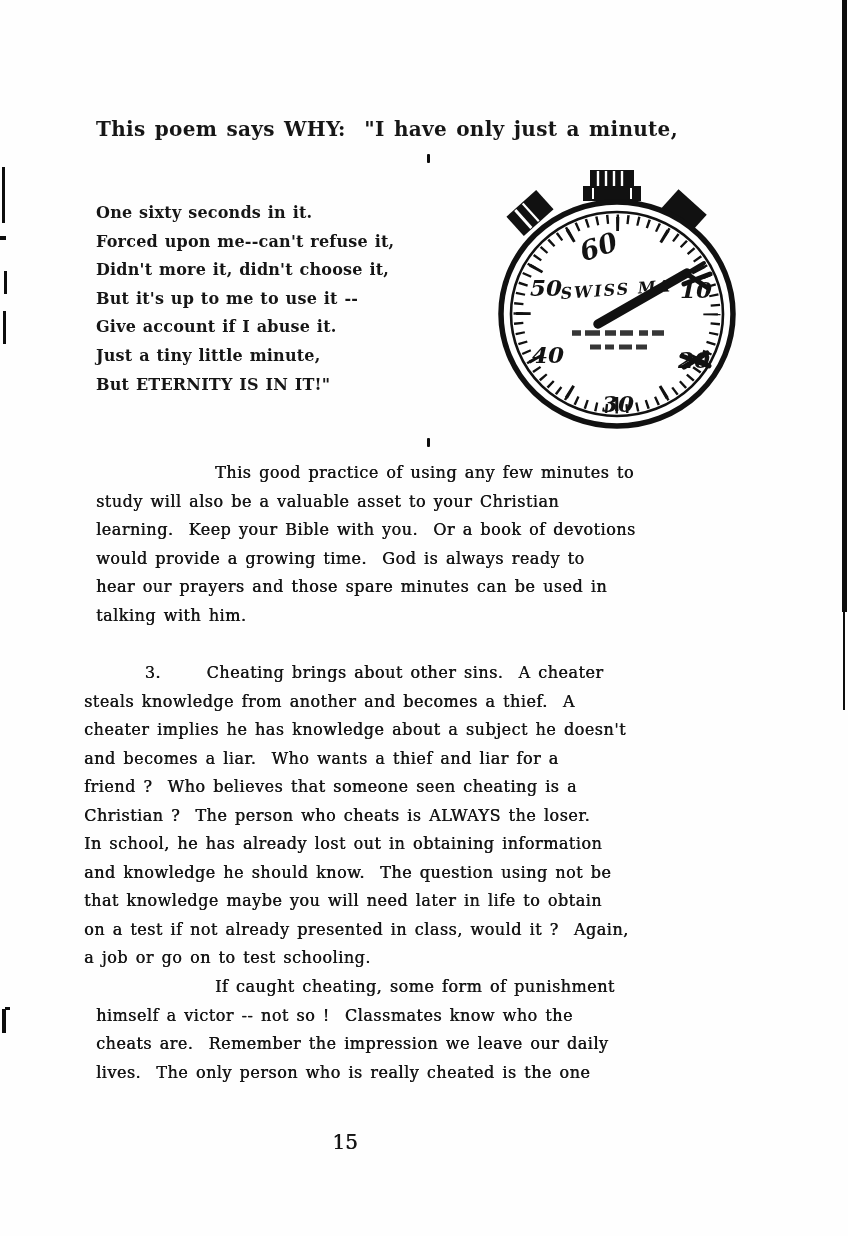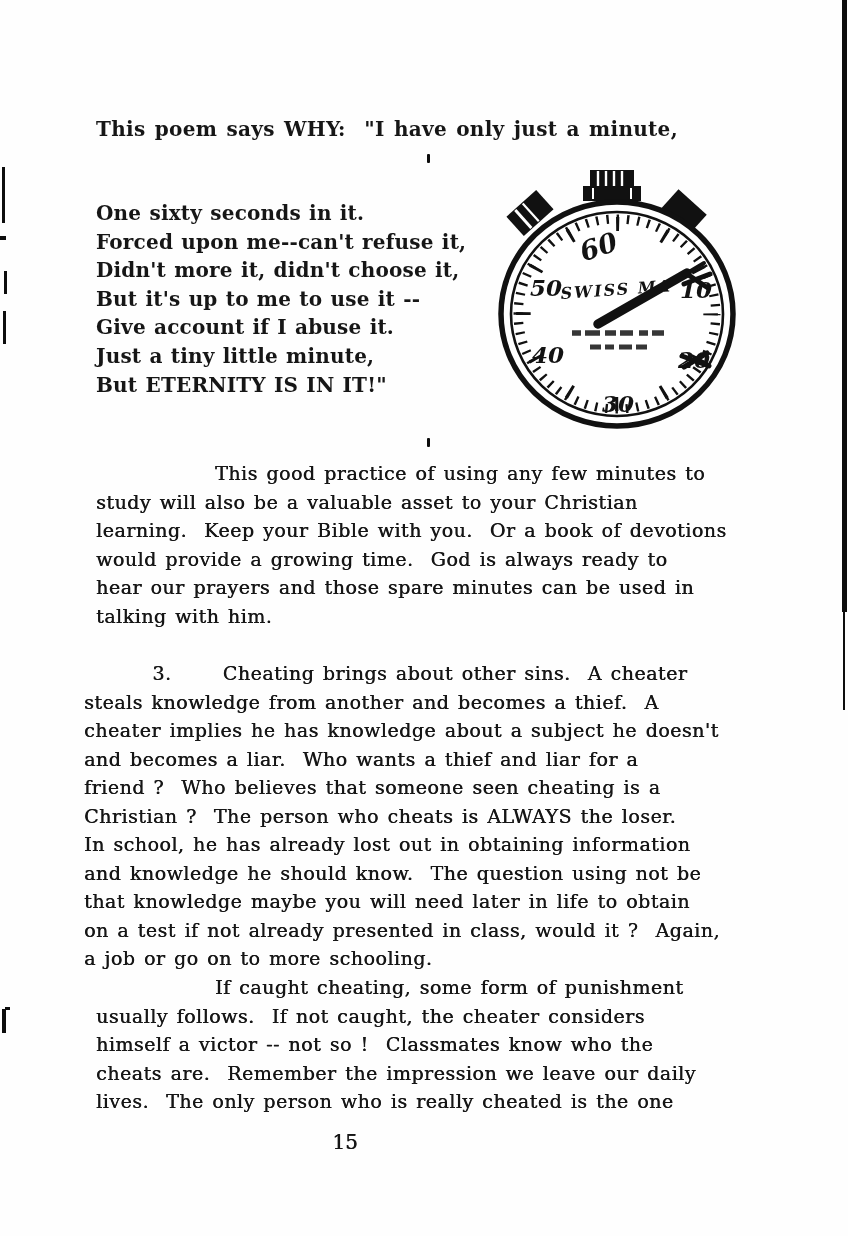--- a/index.html
+++ b/index.html
@@ -9,25 +9,25 @@
     background:#fefefe; overflow:hidden;
     font-family:"DejaVu Serif", serif; color:#161616;
   }
   .textblock { position:absolute; }
   .tline { white-space:pre-wrap; tab-size:119px; -moz-tab-size:119px; }
   .intro {
     left:96px; top:117px; font-weight:bold; font-size:20px;
     letter-spacing:0.3px; word-spacing:2px; white-space:pre;
   }
   .poem {
-    left:96px; top:199px; font-weight:bold; font-size:20px;
+    left:96px; top:199px; font-weight:bold; font-size:16px;
     line-height:28.6px; letter-spacing:0.2px; word-spacing:1px;
   }
   .para {
-    font-size:19px; line-height:28.55px; letter-spacing:0.5px;
+    font-size:16px; line-height:28.55px; letter-spacing:0.5px;
     word-spacing:2px; width:728px; text-shadow:0.4px 0 0 currentColor;
   }
   .p1 { left:96px; top:459px; }
   .p2 { left:84px; top:659px; }
   .p3 { left:96px; top:973px; }
   .pageno {
     left:0; top:1130px; width:704px; text-align:center; font-size:20px;
     text-shadow:0.4px 0 0 currentColor; padding-right:14px; box-sizing:border-box;
   }
   .artifact { position:absolute; background:#0d0d0d; }
@@ -128,25 +128,24 @@
       <div class="tline">        3.      Cheating brings about other sins.  A cheater</div>
       <div class="tline">steals knowledge from another and becomes a thief.  A</div>
       <div class="tline">cheater implies he has knowledge about a subject he doesn't</div>
       <div class="tline">and becomes a liar.  Who wants a thief and liar for a</div>
       <div class="tline">friend ?  Who believes that someone seen cheating is a</div>
       <div class="tline">Christian ?  The person who cheats is ALWAYS the loser.</div>
       <div class="tline">In school, he has already lost out in obtaining information</div>
       <div class="tline">and knowledge he should know.  The question using not be</div>
       <div class="tline">that knowledge maybe you will need later in life to obtain</div>
       <div class="tline">on a test if not already presented in class, would it ?  Again,</div>
-      <div class="tline">a job or go on to more schooling.</div>
+      <div class="tline">a job or go on to test schooling.</div>
     </div>
   <div class="textblock para p3">
       <div class="tline">	If caught cheating, some form of punishment</div>
-      <div class="tline">usually follows.  If not caught, the cheater considers</div>
       <div class="tline">himself a victor -- not so !  Classmates know who the</div>
       <div class="tline">cheats are.  Remember the impression we leave our daily</div>
       <div class="tline">lives.  The only person who is really cheated is the one</div>
     </div>
 
   <div class="textblock pageno">15</div>
 
 </div>
 
 </body></html>

